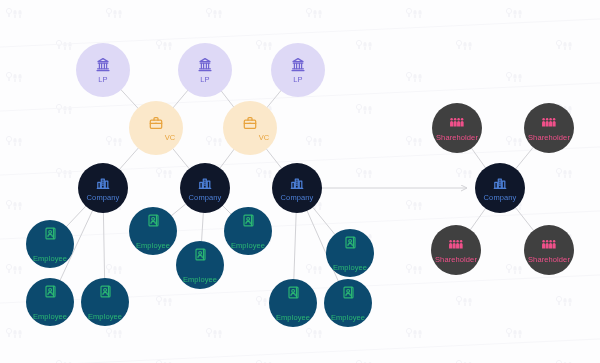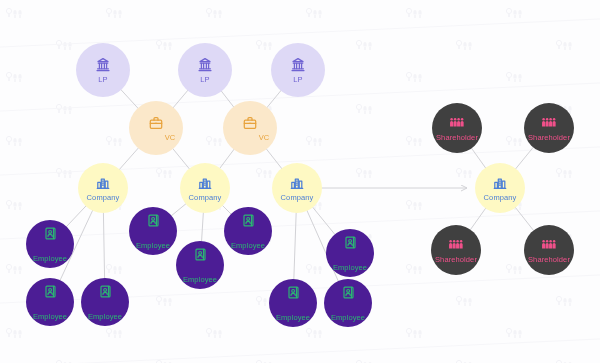--- a/index.html
+++ b/index.html
@@ -52,23 +52,23 @@
     line-height: 1;
     margin-top: 2.5px;
     white-space: nowrap;
     letter-spacing: 0.1px;
   }
   
   .n-lp          { background: #ded9f6; }
   .n-lp .label   { color: #6f63d2; }
   .n-vc          { background: #fbe8ca; }
   .n-vc .label   { color: #e8a33d; margin-left: 28px; }
-  .n-company     { background: #fef9c3; }
+  .n-company     { background: #0f172a; }
   .n-company .label { color: #4c7fd6; }
-  .n-employee    { background: #4c1d95; gap: 12px; }
+  .n-employee    { background: #0c4a6e; gap: 12px; }
   .n-employee .label { color: #2bb673; }
   .n-shareholder { background: #404040; }
   .n-shareholder .label { color: #f0508a; }
 
   .sz-lg { width: 54px; height: 54px; }
   .sz-md { width: 50px; height: 50px; }
   .sz-sm { width: 48px; height: 48px; }
 </style>
 </head>
 <body>

